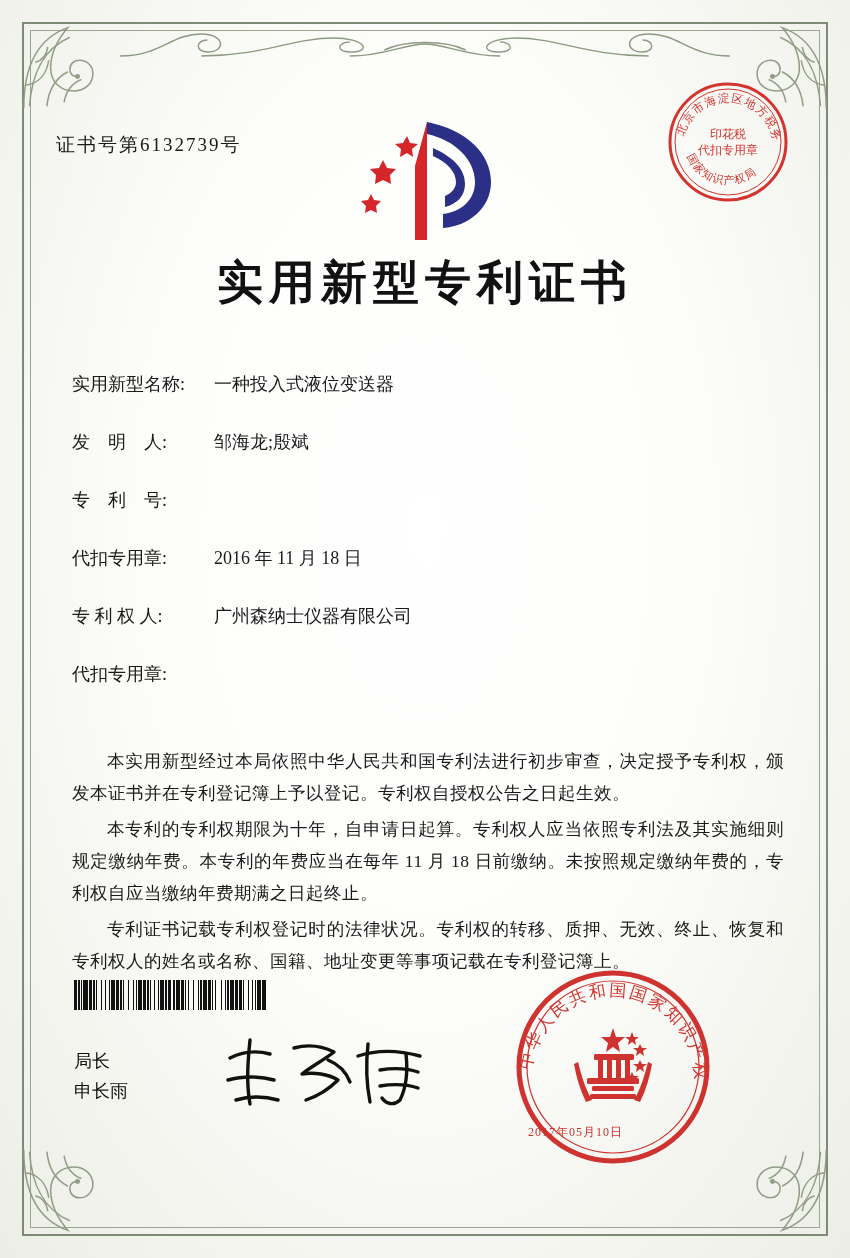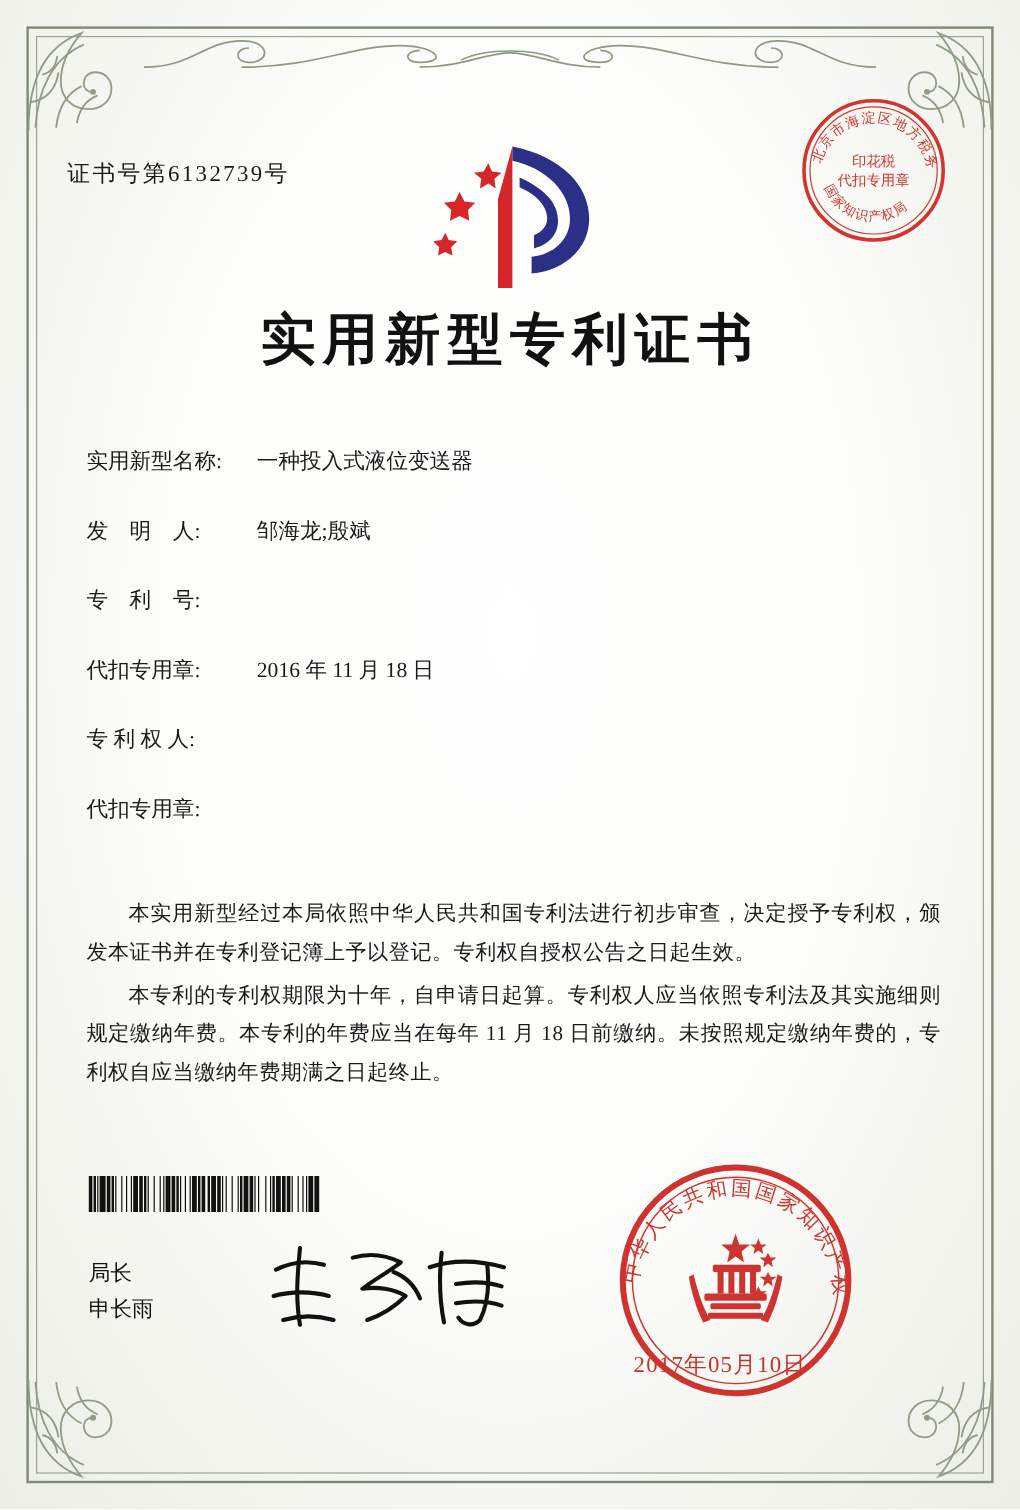--- a/index.html
+++ b/index.html
@@ -179,21 +179,21 @@
     top: 966px;
     width: 202px;
     height: 202px;
   }
   .seal-main svg { width: 100%; height: 100%; display: block; }
 
   .seal-date {
     position: absolute;
     left: 528px;
     top: 1124px;
-    font-size: 19px;
+    font-size: 12px;
     color: #c8322e;
     letter-spacing: 1px;
     white-space: nowrap;
   }
 
   .footer {
     position: absolute;
     left: 0; right: 0;
     bottom: 44px;
     text-align: center;
@@ -311,29 +311,31 @@
     </div>
     <div class="field-row">
       <div class="field-label">专　利　号:</div>
     </div>
     <div class="field-row">
       <div class="field-label">代扣专用章:</div>
       <div class="field-value">2016 年 11 月 18 日</div>
     </div>
     <div class="field-row">
       <div class="field-label">专 利 权 人:</div>
+      <div class="field-value">广州森纳士仪器有限公司</div>
     </div>
     <div class="field-row">
       <div class="field-label">代扣专用章:</div>
     </div>
   </div>
 
   <div class="paragraphs">
     <p>本实用新型经过本局依照中华人民共和国专利法进行初步审查，决定授予专利权，颁发本证书并在专利登记簿上予以登记。专利权自授权公告之日起生效。</p>
     <p>本专利的专利权期限为十年，自申请日起算。专利权人应当依照专利法及其实施细则规定缴纳年费。本专利的年费应当在每年 11 月 18 日前缴纳。未按照规定缴纳年费的，专利权自应当缴纳年费期满之日起终止。</p>
+    <p>专利证书记载专利权登记时的法律状况。专利权的转移、质押、无效、终止、恢复和专利权人的姓名或名称、国籍、地址变更等事项记载在专利登记簿上。</p>
   </div>
 
   <div class="barcode" id="barcode">
       <i style="width: 3.15px;"></i>
       <i style="width: 1.05px; background: transparent;"></i>
       <i style="width: 2.1px;"></i>
       <i style="width: 1.05px; background: transparent;"></i>
       <i style="width: 1.05px;"></i>
       <i style="width: 1.05px; background: transparent;"></i>
       <i style="width: 4.2px;"></i>

